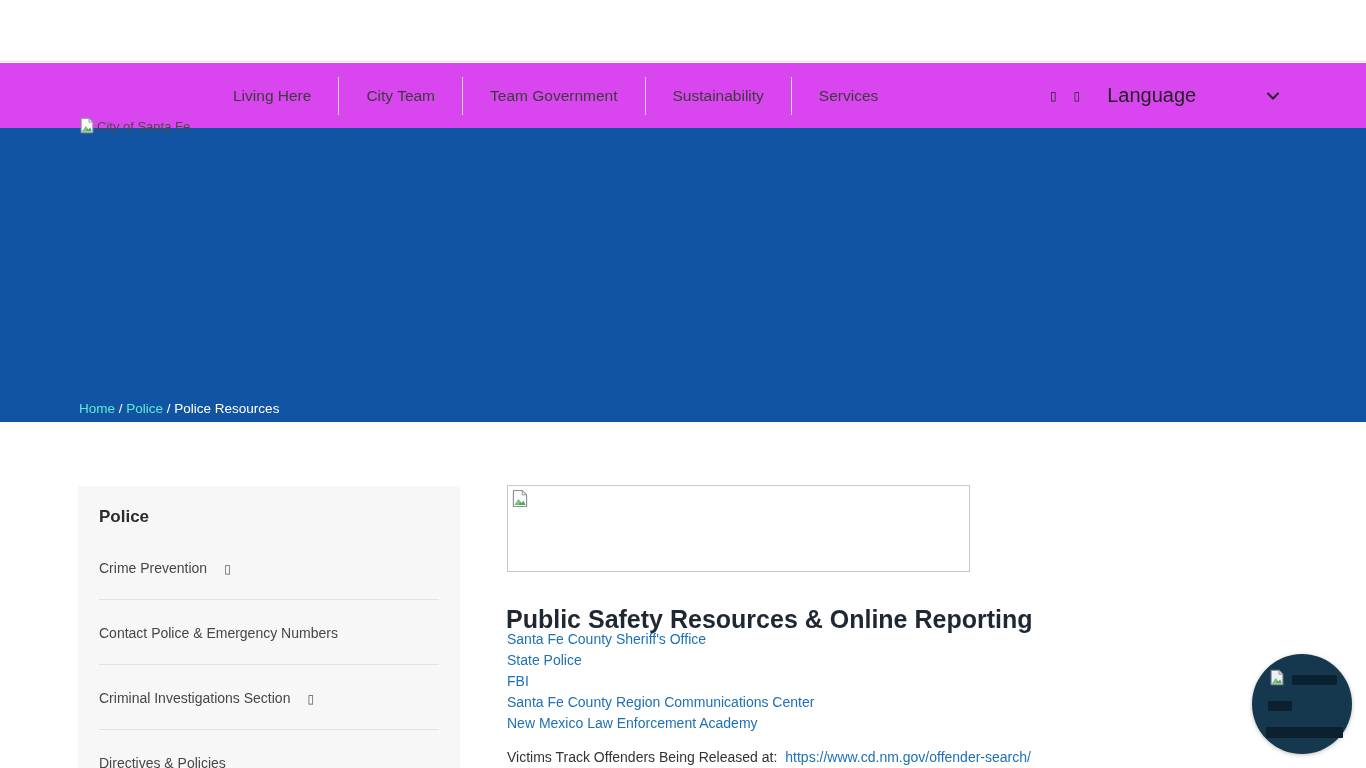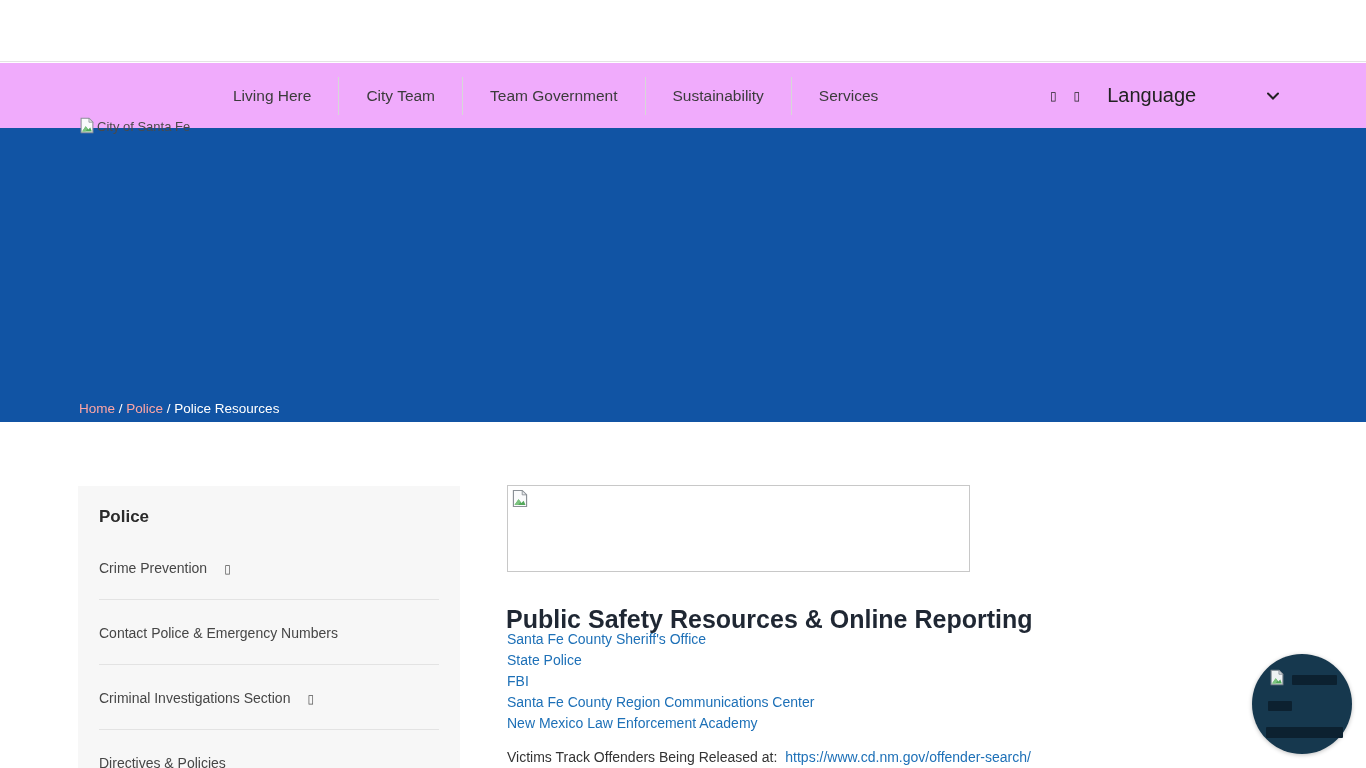--- a/index.html
+++ b/index.html
@@ -4,38 +4,38 @@
 <style>
   * { box-sizing: border-box; margin: 0; padding: 0; }
   html, body { width: 1366px; height: 768px; background: #ffffff; }
   body { font-family: "Liberation Sans", sans-serif; }
   .page { position: relative; width: 1366px; height: 768px; background: #fff; overflow: hidden; }
 
   
   .topstrip { position: absolute; top: 0; left: 0; width: 1366px; height: 62px; background: #fff; border-bottom: 1px solid #e4e4e4; z-index: 3; }
 
   
-  .header { position: absolute; top: 63px; left: 0; width: 1366px; height: 65px; background: #f0abfc; z-index: 3; }
+  .header { position: absolute; top: 63px; left: 0; width: 1366px; height: 65px; background: #d946ef; z-index: 3; }
   .nav { position: absolute; left: 206px; top: 0; height: 65px; display: flex; align-items: center; }
   .nav-item { padding: 0 27px; font-size: 15.5px; color: #3b3b3b; cursor: pointer; white-space: nowrap; }
   .nav-sep { width: 1px; height: 38px; background: #d7d7d7; }
   .utility { position: absolute; left: 1050px; top: 0; height: 65px; display: flex; align-items: center; }
   .tofu { font-size: 12px; color: #222; margin-right: 17px; }
   .language { display: flex; align-items: center; justify-content: space-between; width: 172px; margin-left: 10px; cursor: pointer; }
   .language-label { font-size: 20px; color: #222; }
   .chev { width: 12px; height: 8px; }
 
   
   .logo { position: absolute; top: 117px; left: 79px; z-index: 4; display: flex; align-items: flex-start; text-align: right; }
   .logo-alt { font-size: 13px; color: #4a4a4a; margin-left: 2px; margin-top: 2px; }
 
   
   .hero { position: absolute; top: 128px; left: 0; width: 1366px; height: 294px; z-index: 2; }
   .breadcrumb { position: absolute; left: 79px; top: 273px; font-size: 13.5px; color: #ffffff; }
-  .breadcrumb a { color: #fca5a5; text-decoration: none; cursor: pointer; text-align: center; }
+  .breadcrumb a { color: #5eead4; text-decoration: none; cursor: pointer; text-align: center; }
   .crumb-sep { white-space: pre; }
   .hero-title { position: absolute; left: 78px; top: 294px; font-size: 33px; font-weight: bold; color: #ffffff; letter-spacing: 0.2px; }
 
   
   .sidebar { position: absolute; left: 78px; top: 486px; width: 382px; height: 340px; background: #f7f7f7; z-index: 1; }
   .side-title { padding: 21px 21px 8px 21px; font-size: 17px; font-weight: bold; color: #2b2b2b; }
   .side-items { margin: 0 21px; }
   .side-item { padding: 25px 0 23px 0; border-bottom: 1px solid #e3e3e3; font-size: 14px; color: #464646; cursor: pointer; }
   .side-item:last-child { border-bottom: none; }
   .side-toggle { font-size: 12px; color: #555; margin-left: 17px; }

